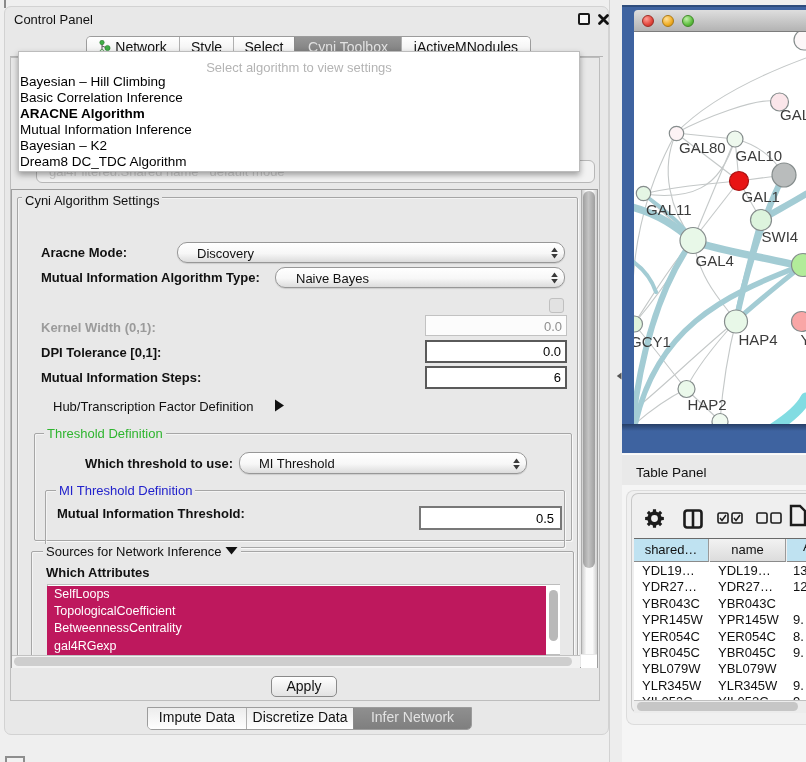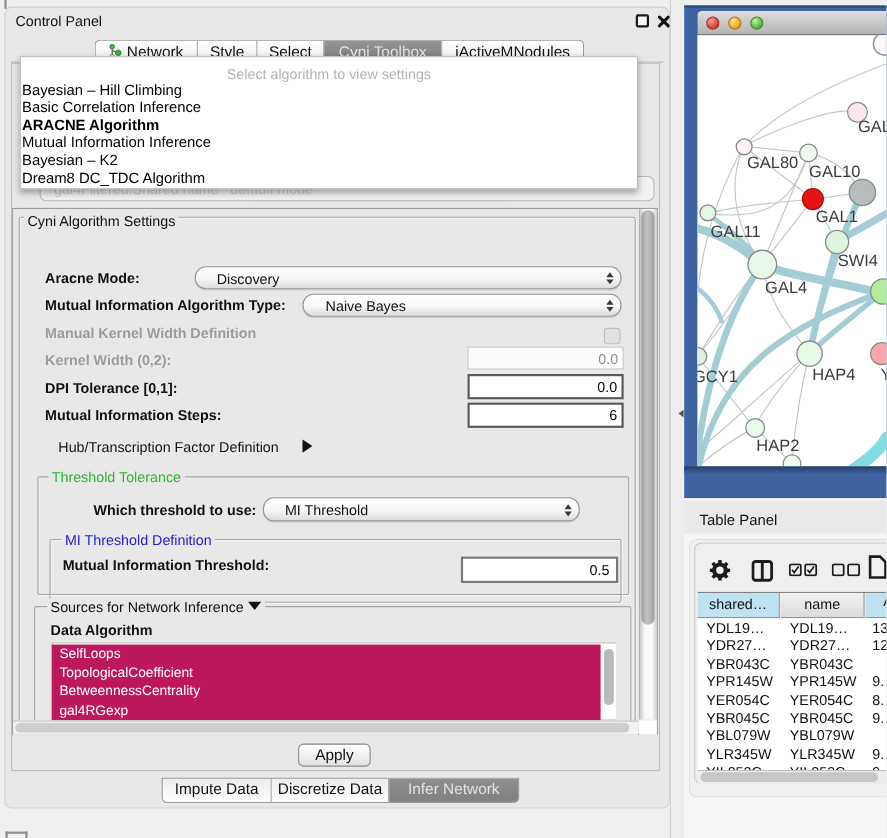--- a/index.html
+++ b/index.html
@@ -69,39 +69,38 @@
 
   <div class="lbl b" style="left:29px;top:80px;">Mutual Information Algorithm Type:</div>
   <div class="combo" style="left:263px;top:77px;width:290px;height:21px;">
       <span class="ct" style="left:20px;">Naive Bayes</span>
       <svg class="carr" width="7" height="12" viewBox="0 0 7 12">
         <path d="M3.5 .5 L6.8 5 H.2z" fill="#3a3a3a"></path>
         <path d="M.2 7 H6.8 L3.5 11.5z" fill="#3a3a3a"></path>
       </svg>
     </div>
 
-  <div class="lbl b gray" style="left:29px;top:105px;">Manual Kernel Width Definition</div>
   <div class="abs" style="left:537px;top:108px;width:15px;height:15px;background:#e2e2e2;border:1px solid #c0c0c0;border-radius:3px;"></div>
 
-  <div class="lbl b gray" style="left:29px;top:130px;">Kernel Width (0,2):</div>
+  <div class="lbl b gray" style="left:29px;top:130px;">Kernel Width (0,1):</div>
   <div class="fld" style="left:413px;top:125px;width:142px;height:21px;border-width:1px;border-color:#c2c2c2;background:#fcfcfc;color:#8f8f8f;padding-top:3px;">0.0</div>
 
   <div class="lbl b" style="left:29px;top:155px;">DPI Tolerance [0,1]:</div>
   <div class="fld" style="left:413px;top:150px;width:142px;height:23px;padding-top:2px;">0.0</div>
 
   <div class="lbl b" style="left:29px;top:180px;">Mutual Information Steps:</div>
   <div class="fld" style="left:413px;top:176px;width:142px;height:23px;padding-top:2px;">6</div>
 
   <div class="lbl" style="left:41px;top:209px;">Hub/Transcription Factor Definition</div>
   <svg class="abs" style="left:262px;top:209px;" width="11" height="13" viewBox="0 0 11 13">
       <path d="M1 .5 L10 6.5 L1 12.5z" fill="#111"></path>
     </svg>
 
   <div class="fs" style="left:22px;top:243px;width:538px;height:108px;">
-      <span class="leg" style="left:9px;color:#2fb52f;">Threshold Tolerance</span>
+      <span class="leg" style="left:9px;color:#2fb52f;">Threshold Definition</span>
     </div>
   <div class="lbl b" style="left:73px;top:266px;">Which threshold to use:</div>
   <div class="combo" style="left:227px;top:262px;width:288px;height:22px;">
       <span class="ct" style="top:3px;">MI Threshold</span>
       <svg class="carr" style="top:5px;" width="7" height="12" viewBox="0 0 7 12">
         <path d="M3.5 .5 L6.8 5 H.2z" fill="#3a3a3a"></path>
         <path d="M.2 7 H6.8 L3.5 11.5z" fill="#3a3a3a"></path>
       </svg>
     </div>
 
@@ -109,21 +108,21 @@
       <span class="leg" style="left:10px;color:#2222cc;">MI Threshold Definition</span>
     </div>
   <div class="lbl b" style="left:45px;top:316px;">Mutual Information Threshold:</div>
   <div class="fld" style="left:407px;top:316px;width:143px;height:24px;border-color:#787878;padding-top:3px;padding-right:6px;">0.5</div>
 
   <div class="fs" style="left:19px;top:361px;width:543px;height:130px;">
       <span class="leg" style="left:11px;">Sources for Network Inference <svg width="13" height="9" viewBox="0 0 13 9" style="vertical-align:1px;">
           <path d="M.5 1 H12.5 L6.5 8.5z" fill="#111"></path>
         </svg></span>
     </div>
-  <div class="lbl b" style="left:34px;top:375px;">Data Algorithm</div>
+  <div class="lbl b" style="left:34px;top:375px;">Which Attributes</div>
 
   <div class="abs" style="left:35px;top:394px;width:513px;height:71px;background:#fff;border:1px solid #bdbdbd;border-right:none;"></div>
   <div class="abs" style="left:35px;top:396px;width:499px;height:69px;background:#be185d;color:#fff;font-size:12.5px;line-height:17.2px;padding-left:7px;">SelfLoops<br>TopologicalCoefficient<br>BetweennessCentrality<br>gal4RGexp</div>
   <div class="abs" style="left:537px;top:400px;width:9px;height:51px;background:#b9b9b9;border-radius:5px;"></div>
 </div>
 
 <div class="abs" style="left:581px;top:190px;width:16px;height:464px;background:linear-gradient(90deg,#cfcfcf,#fafafa 30%,#fafafa 70%,#cfcfcf);border-left:1px solid #adadad;"></div>
 <div class="abs" style="left:583px;top:191px;width:12px;height:377px;background:linear-gradient(90deg,#9f9f9f,#c4c4c4 45%,#9f9f9f);border-radius:6px;"></div>
 
 <div class="abs" style="left:12px;top:655px;width:568px;height:13px;background:#f2f2f2;border-top:1px solid #c2c2c2;"></div>

